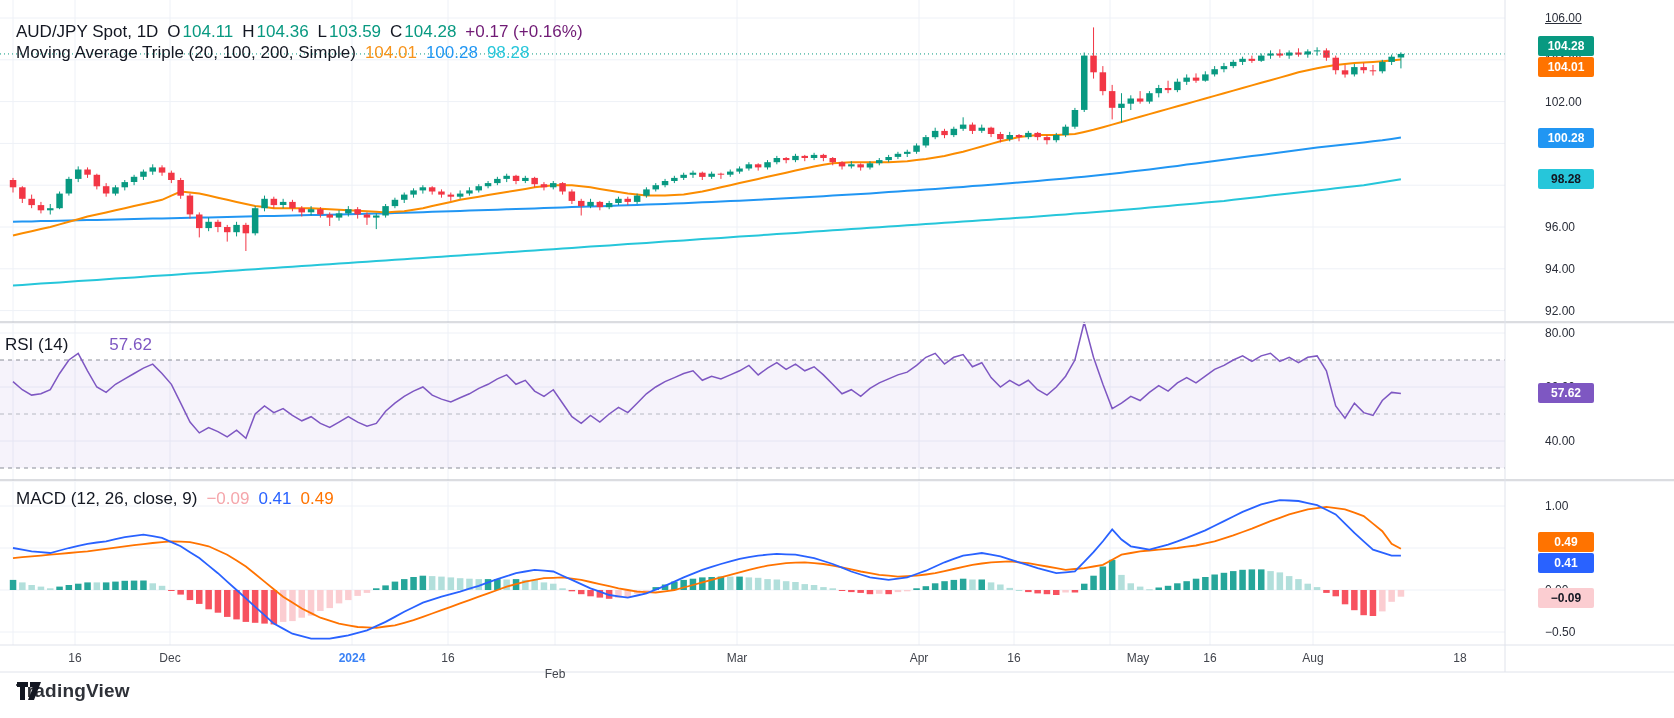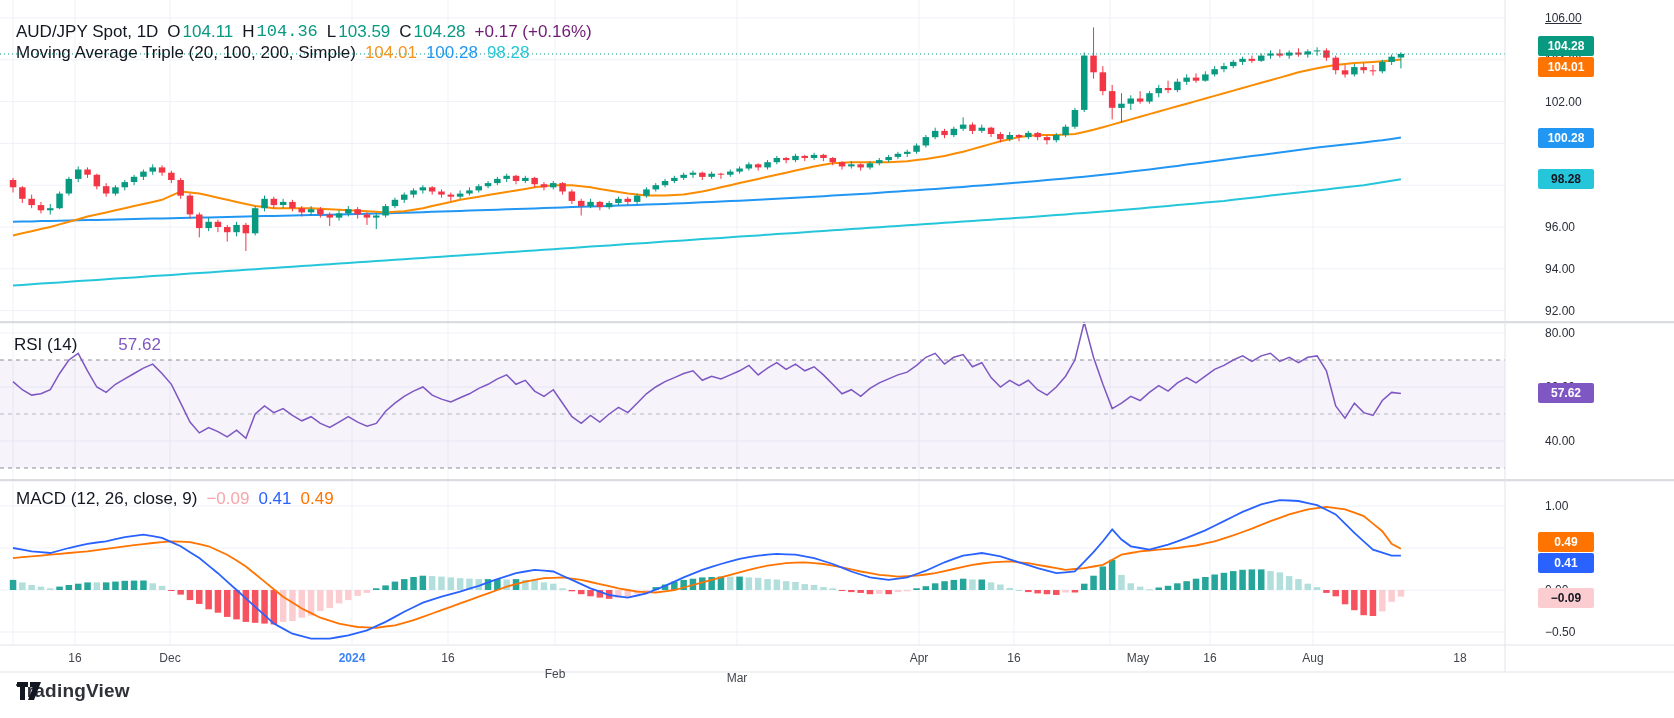--- a/index.html
+++ b/index.html
@@ -534,21 +534,21 @@
 
   <div class="legend-row" style="left:16px;top:22px;">
     <span>AUD/JPY Spot, 1D</span>
     <span id="ohlc-pairs" style="display:flex;gap:9px;">
         <span class="pair">
           <span class="k">O</span>
           <span style="color: rgb(8, 153, 129);">104.11</span>
         </span>
         <span class="pair">
           <span class="k">H</span>
-          <span style="color: rgb(8, 153, 129); font-family: Liberation Mono, monospace;">104.36</span>
+          <span style="color: rgb(8, 153, 129);">104.36</span>
         </span>
         <span class="pair">
           <span class="k">L</span>
           <span style="color: rgb(8, 153, 129);">103.59</span>
         </span>
         <span class="pair">
           <span class="k">C</span>
           <span style="color: rgb(8, 153, 129);">104.28</span>
         </span>
       </span>
@@ -557,21 +557,21 @@
 
   <div class="legend-row" style="left:16px;top:43px;">
     <span>Moving Average Triple (20, 100, 200, Simple)</span>
     <span id="ma-vals" style="display:flex;gap:9px;">
         <span style="color: rgb(247, 147, 26); font-weight: normal;">104.01</span>
         <span style="color: rgb(33, 150, 243); font-weight: normal;">100.28</span>
         <span style="color: rgb(38, 198, 218); font-weight: normal;">98.28</span>
       </span>
   </div>
 
-  <div class="legend-row" style="left:14px;top:335px;gap:41px;">
+  <div class="legend-row" style="left:5px;top:335px;gap:41px;">
     <span>RSI (14)</span>
     <span id="rsi-val" style="color: rgb(126, 87, 194);">57.62</span>
   </div>
 
   <div class="legend-row" style="left:16px;top:489px;">
     <span>MACD (12, 26, close, 9)</span>
     <span id="macd-vals" style="display:flex;gap:9px;">
         <span style="color: rgb(245, 166, 171); font-weight: normal;">−0.09</span>
         <span style="color: rgb(41, 98, 255); font-weight: normal;">0.41</span>
         <span style="color: rgb(255, 115, 0); font-weight: normal;">0.49</span>
@@ -603,21 +603,21 @@
       <div class="badge" style="top: 562.7px; background: rgb(41, 98, 255); color: rgb(255, 255, 255);">0.41</div>
       <div class="badge" style="top: 597.56px; background: rgb(251, 205, 209); color: rgb(19, 23, 34);">−0.09</div>
     </div>
 
   <div id="time-overlay">
       <div class="time-label" style="left: 75px;">16</div>
       <div class="time-label" style="left: 170px;">Dec</div>
       <div class="time-label bold" style="left: 352px;">2024</div>
       <div class="time-label" style="left: 448px;">16</div>
       <div class="time-label" style="left: 555px; margin-top: 16px;">Feb</div>
-      <div class="time-label" style="left: 737px; margin-top: 20px;">Mar</div>
+      <div class="time-label" style="left: 737px;">Mar</div>
       <div class="time-label" style="left: 919px;">Apr</div>
       <div class="time-label" style="left: 1014px;">16</div>
       <div class="time-label" style="left: 1110px; margin-left: 28px;">May</div>
       <div class="time-label" style="left: 1210px;">16</div>
       <div class="time-label" style="left: 1313px;">Aug</div>
       <div class="time-label" style="left: 1460px;">18</div>
     </div>
 
   <div class="logo">
     <svg width="26" height="22" viewBox="0 0 26 22">

